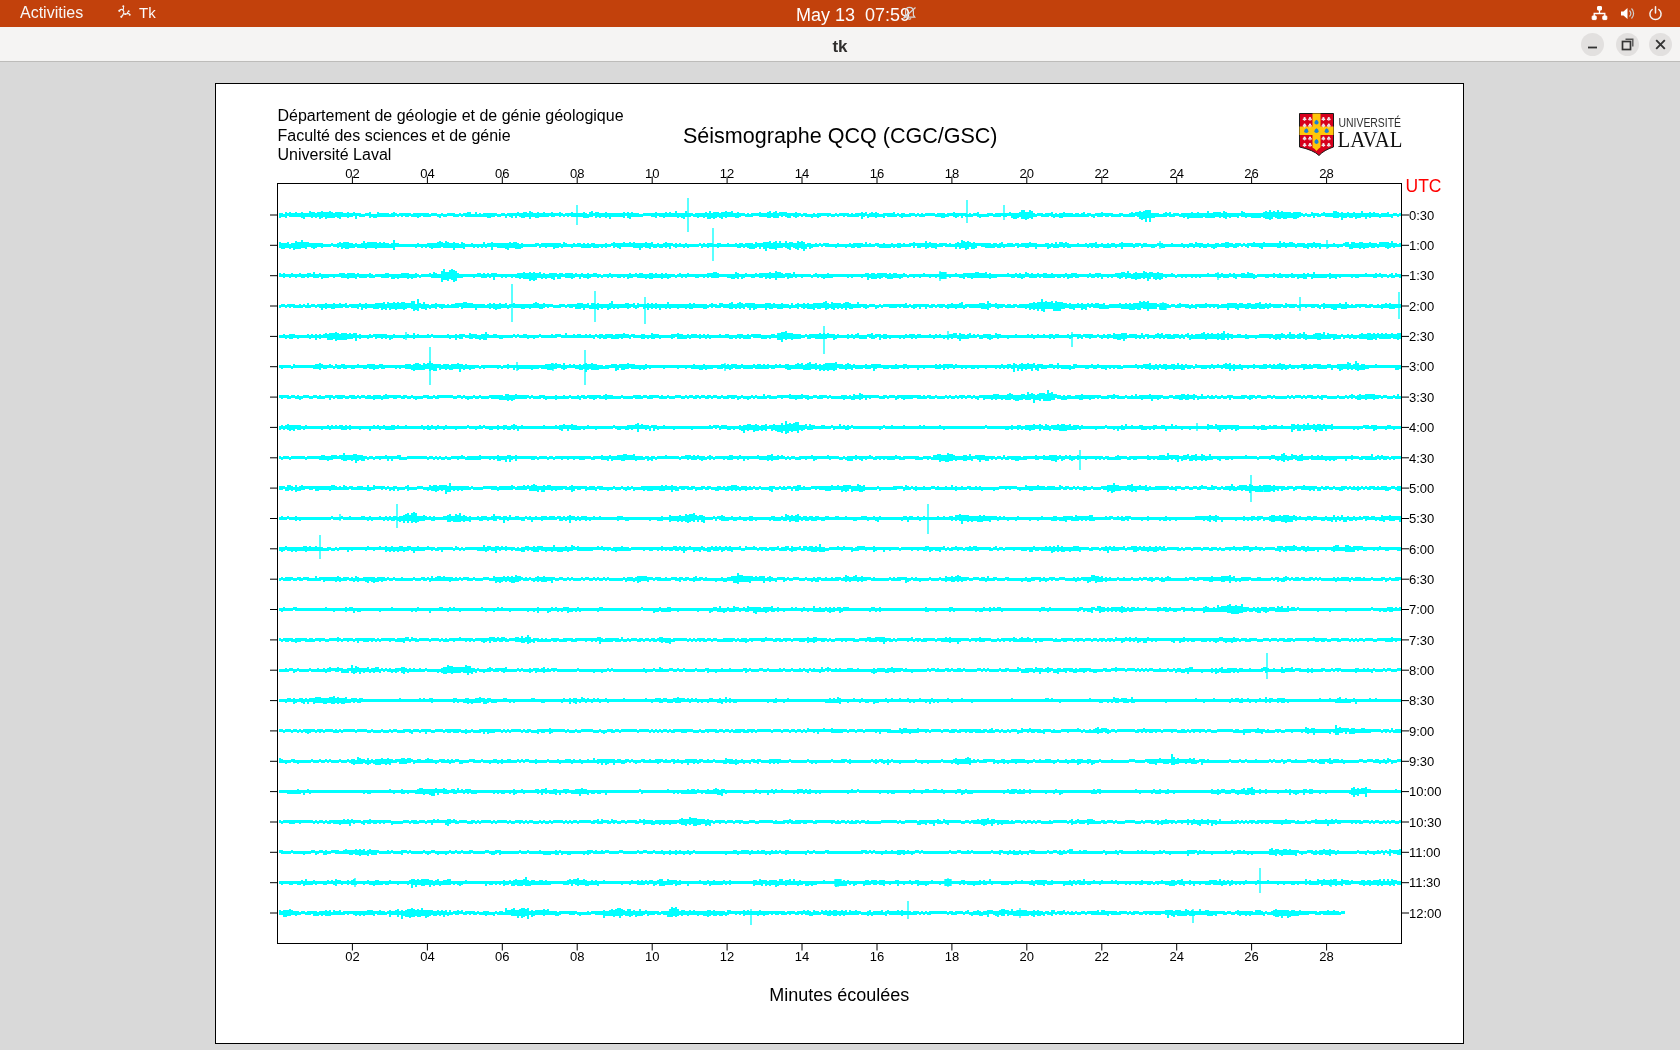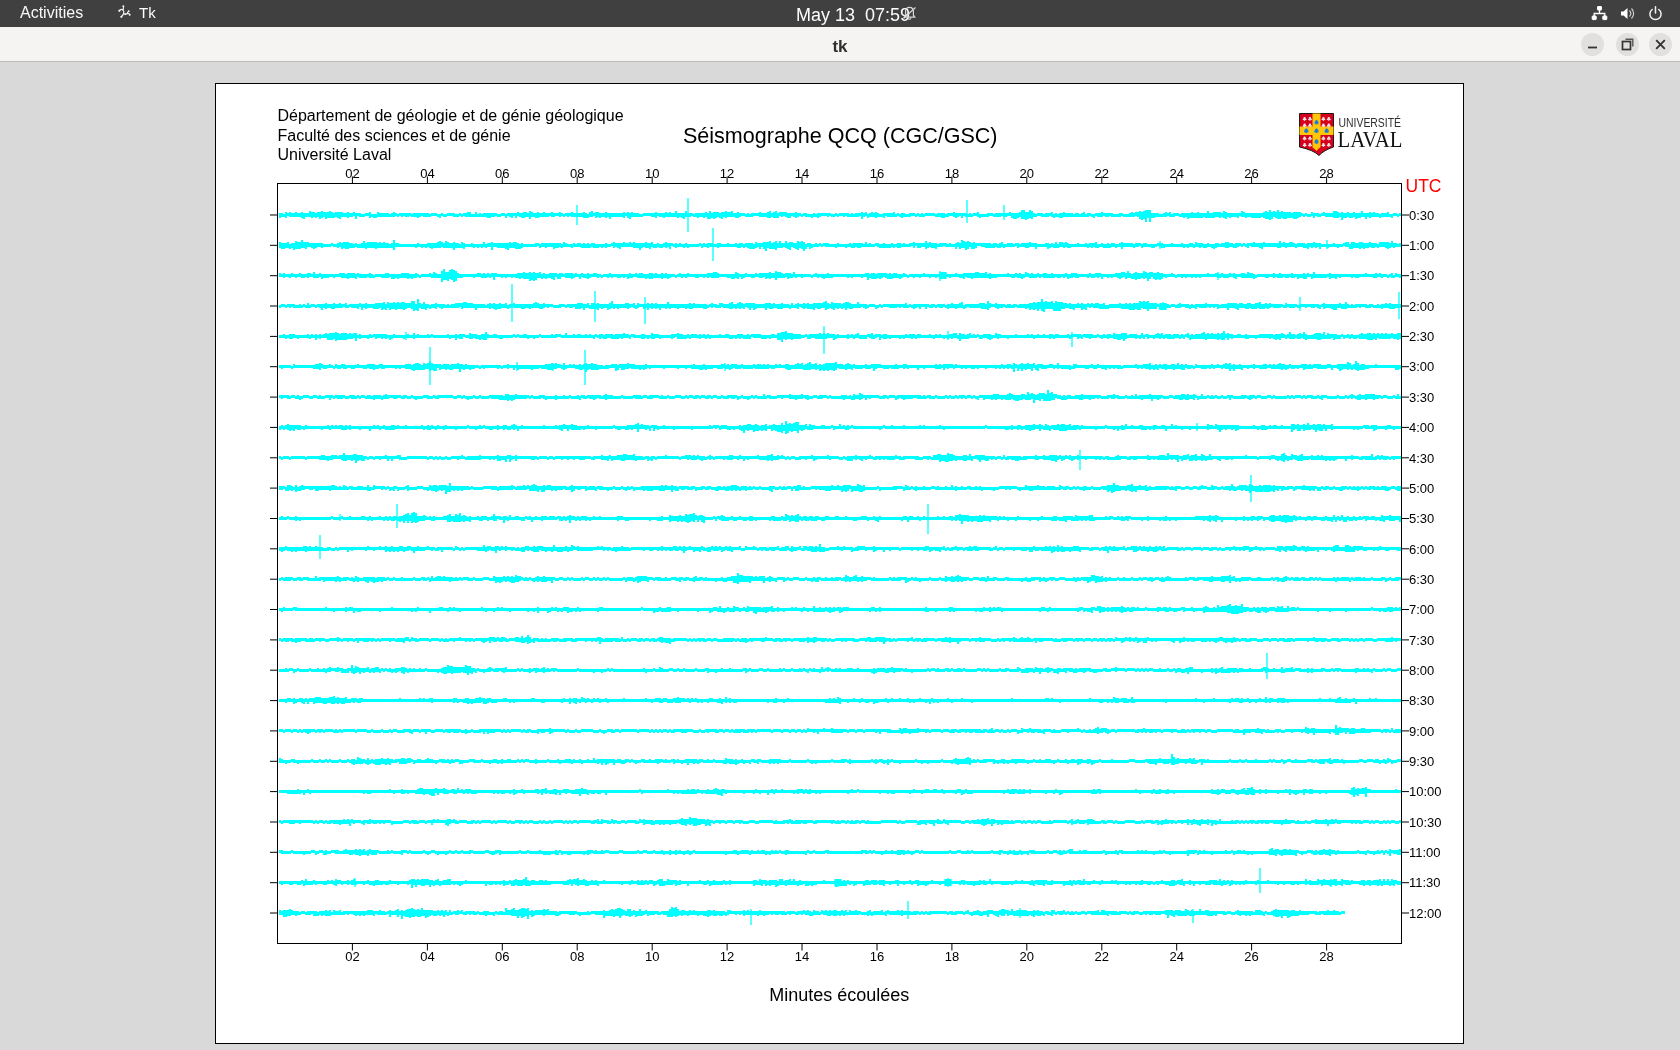--- a/index.html
+++ b/index.html
@@ -1,18 +1,18 @@
 <!DOCTYPE html>
 <html><head>
 <meta charset="utf-8">
 <style>
   * { margin:0; padding:0; box-sizing:border-box; }
   html,body { width:1680px; height:1050px; overflow:hidden; background:#d9d9d9;
     font-family:"Liberation Sans", sans-serif; }
-  #topbar { position:absolute; left:0; top:0; width:1680px; height:27px; background:#404040; color:#fff; }
+  #topbar { position:absolute; left:0; top:0; width:1680px; height:27px; background:#c2410c; color:#fff; }
   #topbar .act { position:absolute; left:20px; top:4px; font-size:16px; color:#f7f7f7; }
   #topbar .tkname { position:absolute; left:139px; top:4px; font-size:15px; color:#fdfdfd; }
   #topbar .clock { position:absolute; left:796px; top:5px; font-size:18px; color:#fdfdfd; }
   #headerbar { position:absolute; left:0; top:27px; width:1680px; height:35px; background:#f5f4f3;
     border-bottom:1px solid #bdbcba; }
   #headerbar .title { position:absolute; left:0; top:10px; width:1680px; text-align:center;
     font-size:17px; font-weight:bold; color:#312f2e; }
   .wbtn { position:absolute; top:6px; width:23px; height:23px; border-radius:50%; background:#e2e0df; }
   #canvas { position:absolute; left:215px; top:83px; width:1249px; height:961px; background:#fff;
     border:1px solid #000; }

